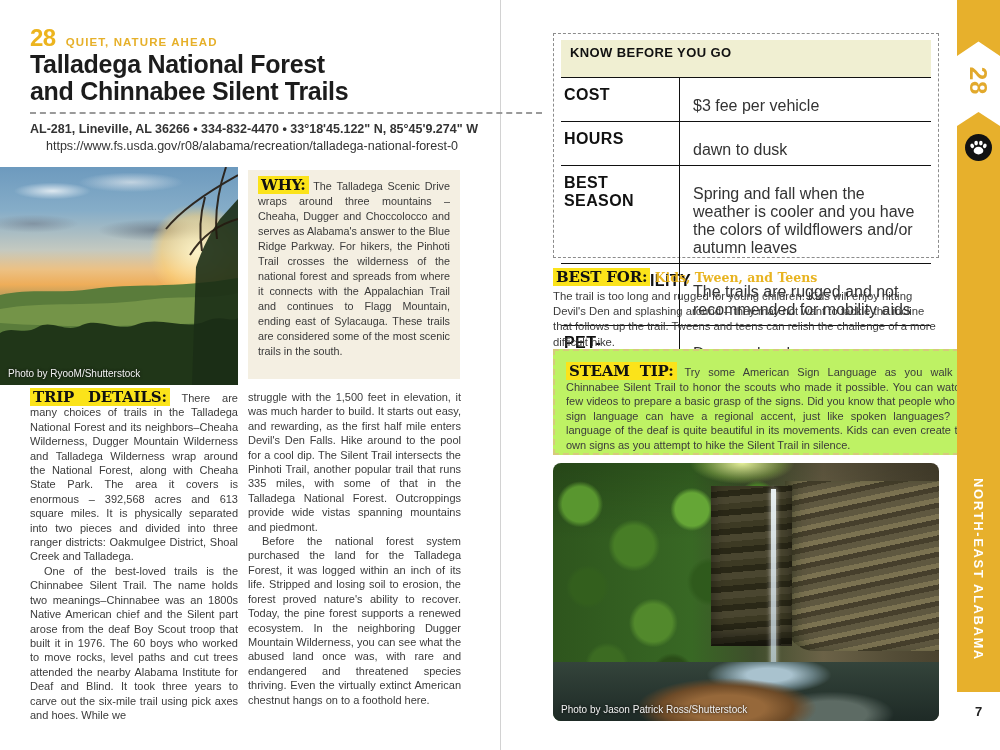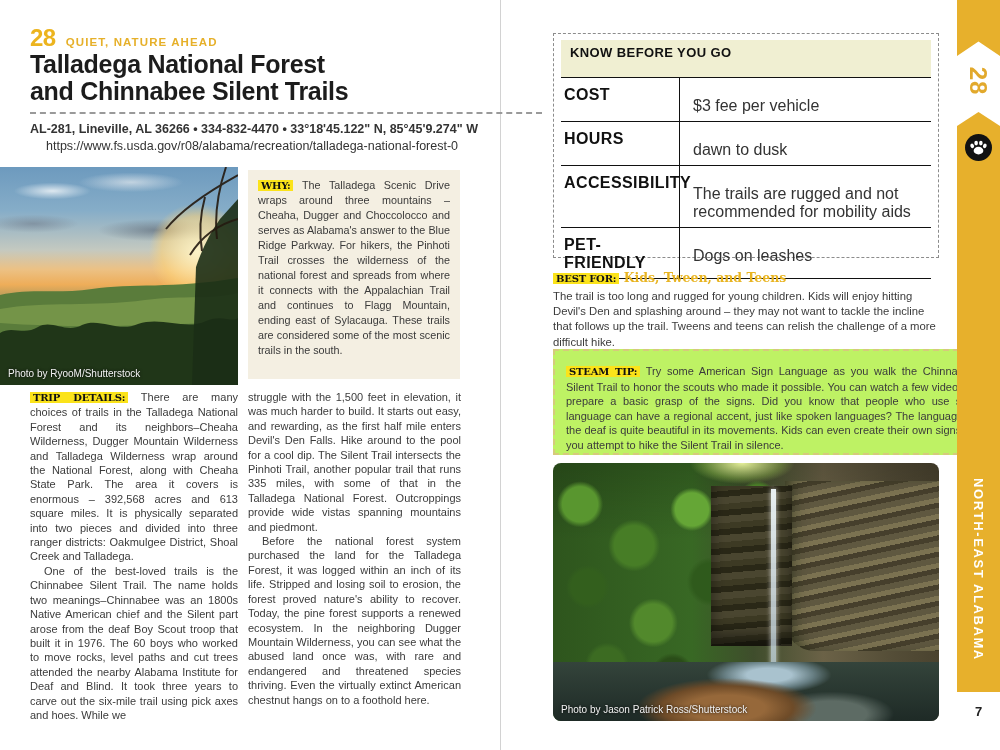--- a/index.html
+++ b/index.html
@@ -15,21 +15,21 @@
   .kicker   { font-size:11.5px; font-weight:bold; color:#e6b02a; letter-spacing:1.1px; }
   .title { position:absolute; left:30px; top:51px; font-size:25px; line-height:27px;
            font-weight:bold; color:#1c1c1c; letter-spacing:-.3px; }
   .dashed-rule { position:absolute; left:30px; top:112px; width:512px; height:0;
                  border-top:2px dashed #9a9a9a; }
   .address { position:absolute; left:30px; top:122px; font-size:12.5px; font-weight:bold; color:#333; }
   .url     { position:absolute; left:46px; top:139px; font-size:12.5px; font-weight:normal; color:#333; }
 
   
   .hl { background:#fbe31a; font-family:"DejaVu Serif", serif; font-weight:bold;
-        color:#111; font-size:10px; padding:0 3px; letter-spacing:-.2px; }
+        color:#111; font-size:15px; padding:0 3px; letter-spacing:-.2px; }
   .gold-strong { font-family:"DejaVu Serif", serif; font-weight:bold; color:#e8b422; font-size:12.5px; }
 
   
   .why-box { position:absolute; left:248px; top:170px; width:212px; height:209px;
              background:#f4efe2; padding:8px 10px; font-size:10.8px; line-height:15px;
              text-align:justify; overflow:hidden; }
   .col { position:absolute; top:390px; width:208px; font-size:11px; line-height:14.4px;
          text-align:justify; color:#3b3b3b; }
   .col1 { left:30px; }
   .col2 { left:248px; width:213px; }
@@ -166,20 +166,24 @@
     <div class="panel-title">KNOW BEFORE YOU GO</div>
     <div class="krow">
       <div class="klabel">COST</div>
       <div class="kvalue">$3 fee per vehicle</div>
     </div>
     <div class="krow">
       <div class="klabel">HOURS</div>
       <div class="kvalue">dawn to dusk</div>
     </div>
     <div class="krow">
+      <div class="klabel">BEST SEASON</div>
+      <div class="kvalue">Spring and fall when the weather is cooler and you have the colors of wildflowers and/or autumn leaves</div>
+    </div>
+    <div class="krow">
       <div class="klabel">ACCESSIBILITY</div>
       <div class="kvalue">The trails are rugged and not recommended for mobility aids</div>
     </div>
     <div class="krow">
       <div class="klabel">PET-FRIENDLY</div>
       <div class="kvalue">Dogs on leashes</div>
     </div>
   </div>
 
   <div class="best-for">

